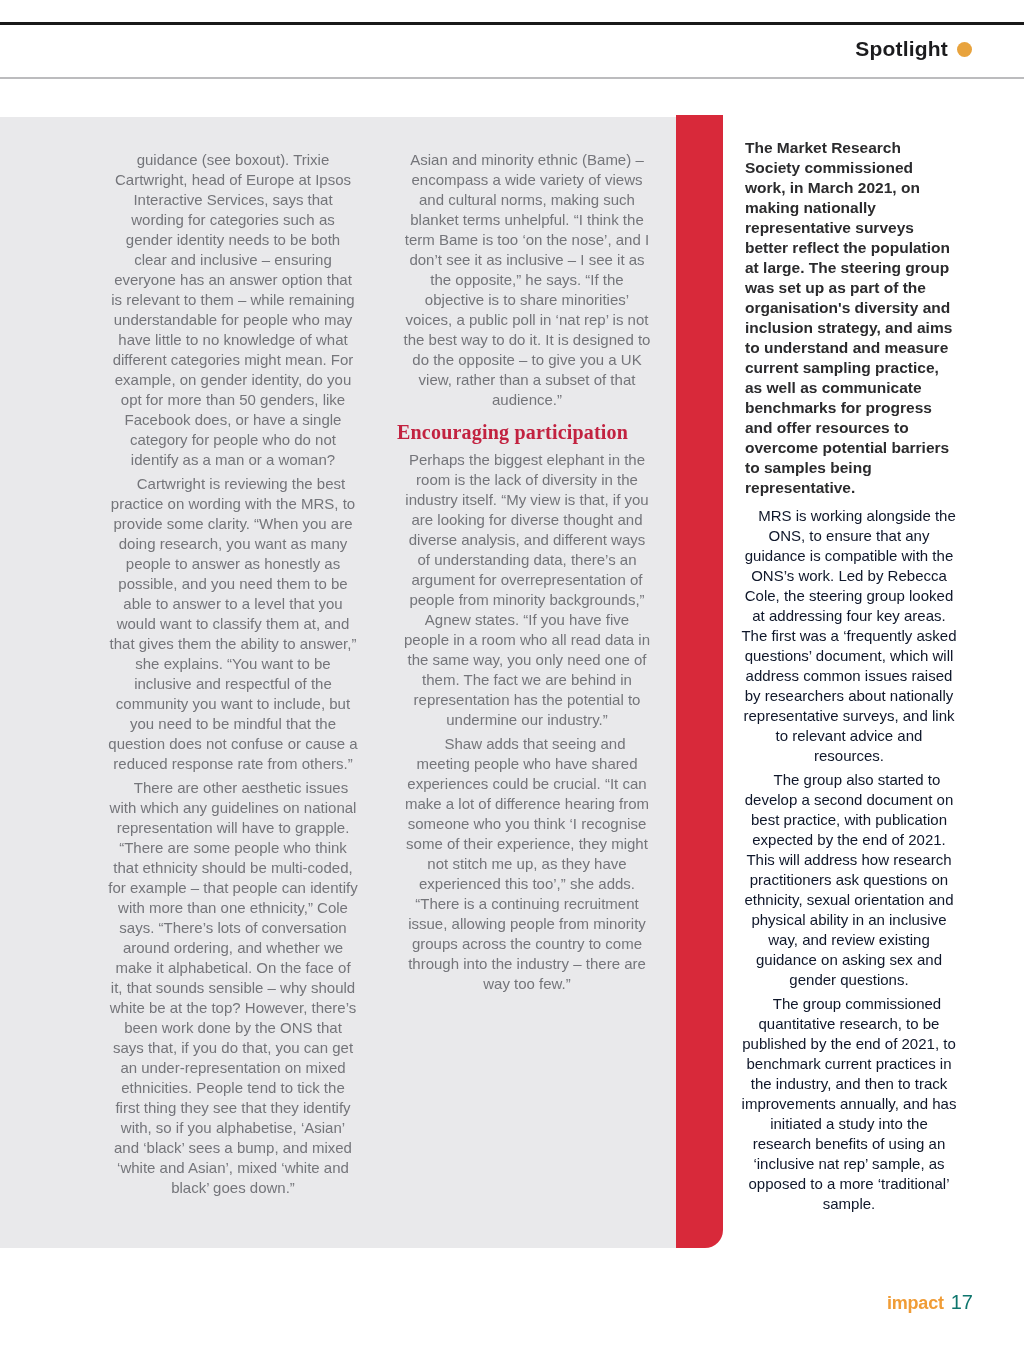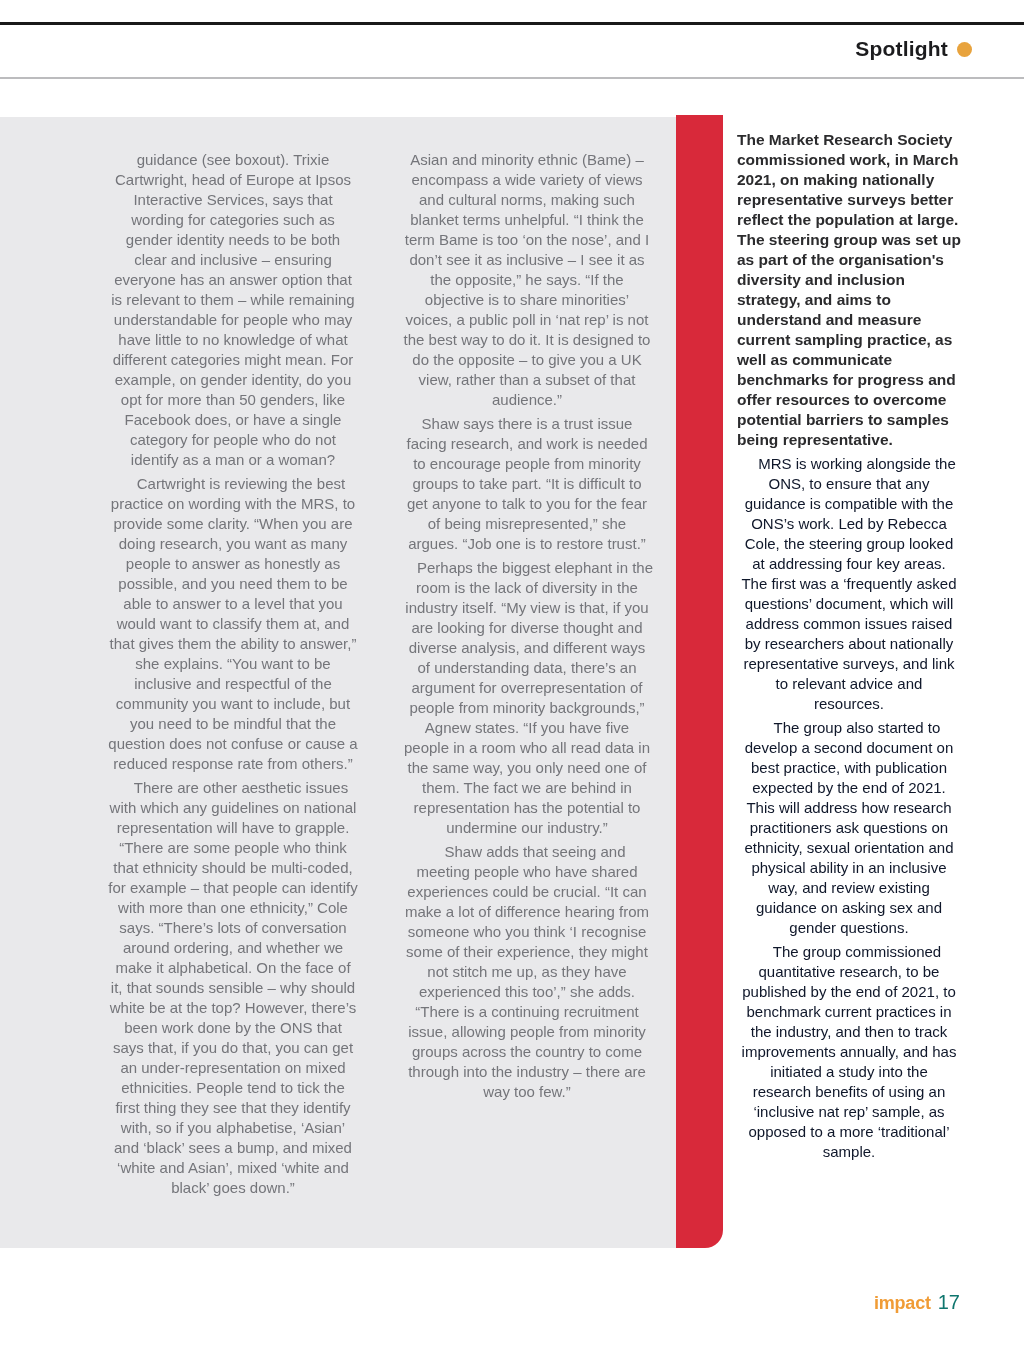--- a/index.html
+++ b/index.html
@@ -59,31 +59,31 @@
   }
   .sidebar {
     position: absolute; left: 737px; top: 130px; width: 224px;
   }
   .sidebar h1 {
     margin: 0 0 9px 0;
     font-size: 28px; font-weight: bold;
     color: #1d1d1f; letter-spacing: -0.4px;
   }
   .sidebar .intro {
-    margin: 0;
+    margin: 8px;
     font-size: 15.5px; line-height: 20px;
     font-weight: bold;
     color: #2b2b2d;
   }
   .sidebar-body p {
     color: #0f172a;
     text-indent: 16px;
   }
   .footer {
-    position: absolute; top: 1291px; right: 64px;
+    position: absolute; top: 1291px; right: 51px;
     display: flex; align-items: baseline; gap: 7px;
   }
   .footer .brand {
     font-size: 18px; font-weight: bold; color: #F09C36; letter-spacing: -0.2px;
   }
   .footer .pagenum {
     font-size: 20px; color: #0f766e;
   }
 </style>
 </head>
@@ -106,22 +106,22 @@
   <div class="col col1">
       <p>guidance (see boxout). Trixie Cartwright, head of Europe at Ipsos Interactive Services, says that wording for categories such as gender identity needs to be both clear and inclusive – ensuring everyone has an answer option that is relevant to them – while remaining understandable for people who may have little to no knowledge of what different categories might mean. For example, on gender identity, do you opt for more than 50 genders, like Facebook does, or have a single category for people who do not identify as a man or a woman?</p>
       <p>Cartwright is reviewing the best practice on wording with the MRS, to provide some clarity. “When you are doing research, you want as many people to answer as honestly as possible, and you need them to be able to answer to a level that you would want to classify them at, and that gives them the ability to answer,” she explains. “You want to be inclusive and respectful of the community you want to include, but you need to be mindful that the question does not confuse or cause a reduced response rate from others.”</p>
       <p>There are other aesthetic issues with which any guidelines on national representation will have to grapple. “There are some people who think that ethnicity should be multi-coded, for example – that people can identify with more than one ethnicity,” Cole says. “There’s lots of conversation around ordering, and whether we make it alphabetical. On the face of it, that sounds sensible – why should white be at the top? However, there’s been work done by the ONS that says that, if you do that, you can get an under-representation on mixed ethnicities. People tend to tick the first thing they see that they identify with, so if you alphabetise, ‘Asian’ and ‘black’ sees a bump, and mixed ‘white and Asian’, mixed ‘white and black’ goes down.”</p>
     </div>
 
   <div class="col col2">
     <div class="block">
         <p>Asian and minority ethnic (Bame) – encompass a wide variety of views and cultural norms, making such blanket terms unhelpful. “I think the term Bame is too ‘on the nose’, and I don’t see it as inclusive – I see it as the opposite,” he says. “If the objective is to share minorities’ voices, a public poll in ‘nat rep’ is not the best way to do it. It is designed to do the opposite – to give you a UK view, rather than a subset of that audience.”</p>
       </div>
+    <h2 class="section-heading">Encouraging participation</h2>
     <div class="block">
-        <p>Shaw says there is a trust issue facing research, and work is needed to encourage people from minority groups to take part. “It is difficult to get anyone to talk to you for the fear of being misrepresented,” she argues. “Job one is to restore trust.”</p>
         <p>Perhaps the biggest elephant in the room is the lack of diversity in the industry itself. “My view is that, if you are looking for diverse thought and diverse analysis, and different ways of understanding data, there’s an argument for overrepresentation of people from minority backgrounds,” Agnew states. “If you have five people in a room who all read data in the same way, you only need one of them. The fact we are behind in representation has the potential to undermine our industry.”</p>
         <p>Shaw adds that seeing and meeting people who have shared experiences could be crucial. “It can make a lot of difference hearing from someone who you think ‘I recognise some of their experience, they might not stitch me up, as they have experienced this too’,” she adds. “There is a continuing recruitment issue, allowing people from minority groups across the country to come through into the industry – there are way too few.”</p>
       </div>
   </div>
 
   <aside class="sidebar">
     <p class="intro">The Market Research Society commissioned work, in March 2021, on making nationally representative surveys better reflect the population at large. The steering group was set up as part of the organisation's diversity and inclusion strategy, and aims to understand and measure current sampling practice, as well as communicate benchmarks for progress and offer resources to overcome potential barriers to samples being representative.</p>
     <div class="sidebar-body">
         <p>MRS is working alongside the ONS, to ensure that any guidance is compatible with the ONS’s work. Led by Rebecca Cole, the steering group looked at addressing four key areas. The first was a ‘frequently asked questions’ document, which will address common issues raised by researchers about nationally representative surveys, and link to relevant advice and resources.</p>
         <p>The group also started to develop a second document on best practice, with publication expected by the end of 2021. This will address how research practitioners ask questions on ethnicity, sexual orientation and physical ability in an inclusive way, and review existing guidance on asking sex and gender questions.</p>

